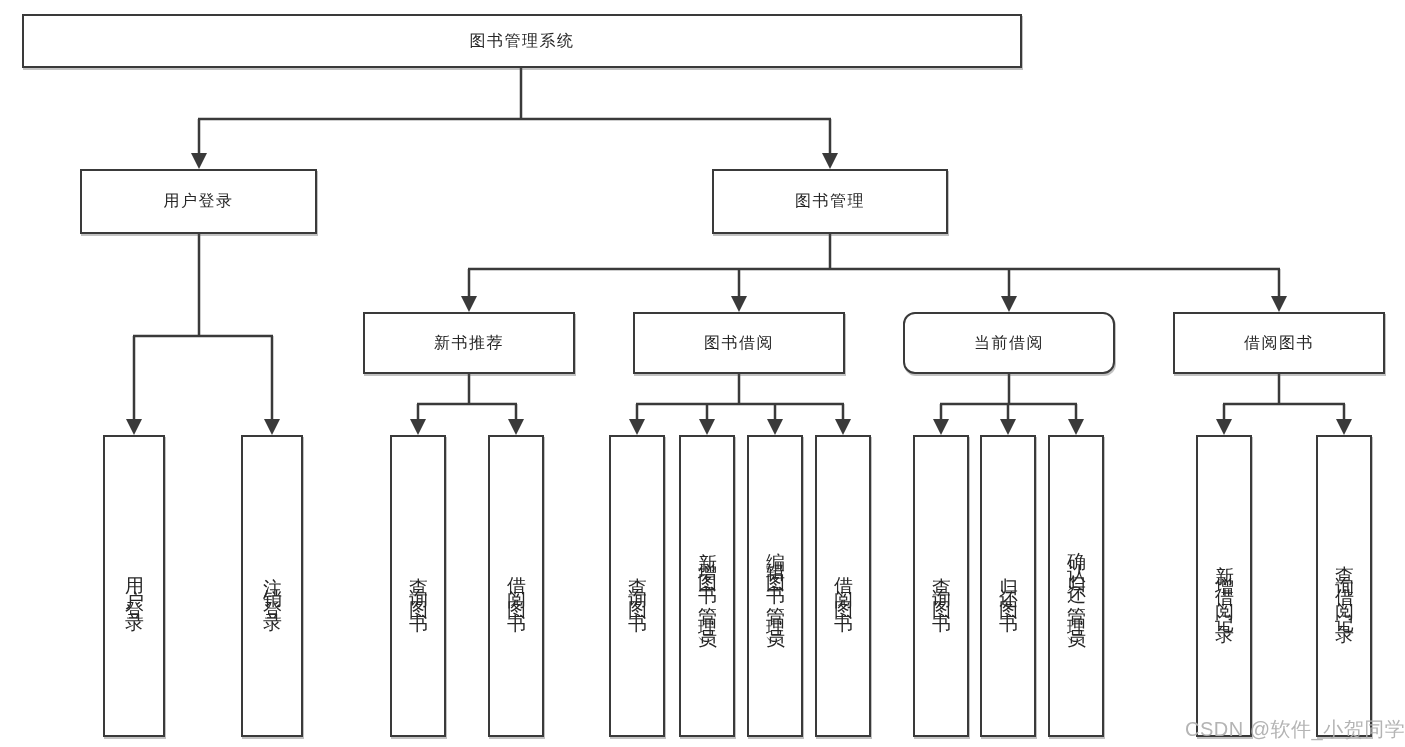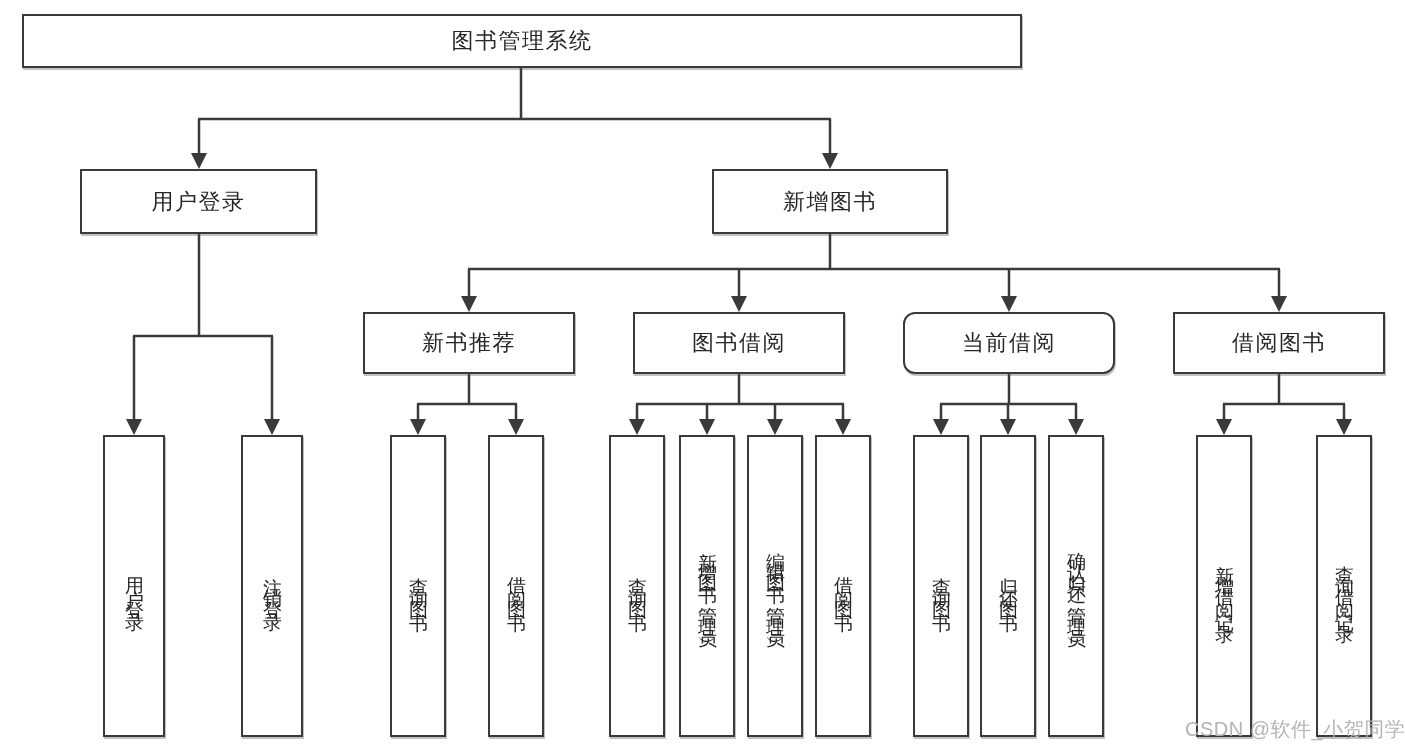--- a/index.html
+++ b/index.html
@@ -25,21 +25,21 @@
     position: absolute;
     background: #ffffff;
     border: 2.5px solid #3a3a3a;
     box-shadow: 1px 2px 0 rgba(80,80,80,0.35);
     display: flex;
     align-items: center;
     justify-content: center;
     z-index: 1;
     color: #262626;
   }
-  .h-label { font-size: 22px; letter-spacing: 1.5px; white-space: nowrap; }
+  .h-label { font-size: 16px; letter-spacing: 1.5px; white-space: nowrap; }
 
   .root     { left: 22px;  top: 14px;  width: 1000px; height: 54px; }
   .branch-1 { left: 80px;  top: 169px; width: 237px;  height: 65px; }
   .branch-2 { left: 712px; top: 169px; width: 236px;  height: 65px; }
 
   .module { top: 312px; width: 212px; height: 62px; }
   .m1 { left: 363px; }
   .m2 { left: 633px; }
   .m3 { left: 903px; border-radius: 12px; }
   .m4 { left: 1173px; }
@@ -122,21 +122,21 @@
       <polygon points="1000,419 1016,419 1008,435"></polygon>
       <polygon points="1068,419 1084,419 1076,435"></polygon>
       <polygon points="1216,419 1232,419 1224,435"></polygon>
       <polygon points="1336,419 1352,419 1344,435"></polygon>
     </g>
   </svg>
 
   <div class="box root h-label">图书管理系统</div>
 
   <div class="box branch-1 h-label">用户登录</div>
-  <div class="box branch-2 h-label">新增图书</div>
+  <div class="box branch-2 h-label">图书管理</div>
 
   <div class="box module m2 h-label">图书借阅</div>
   <div class="box module m1 h-label">新书推荐</div>
   <div class="box module m3 h-label">当前借阅</div>
   <div class="box module m4 h-label">借阅图书</div>
 
   <div class="box leaf f1">用户登录</div>
   <div class="box leaf f2">注销登录</div>
   <div class="box leaf f3">查询图书</div>
   <div class="box leaf f4">借阅图书</div>

